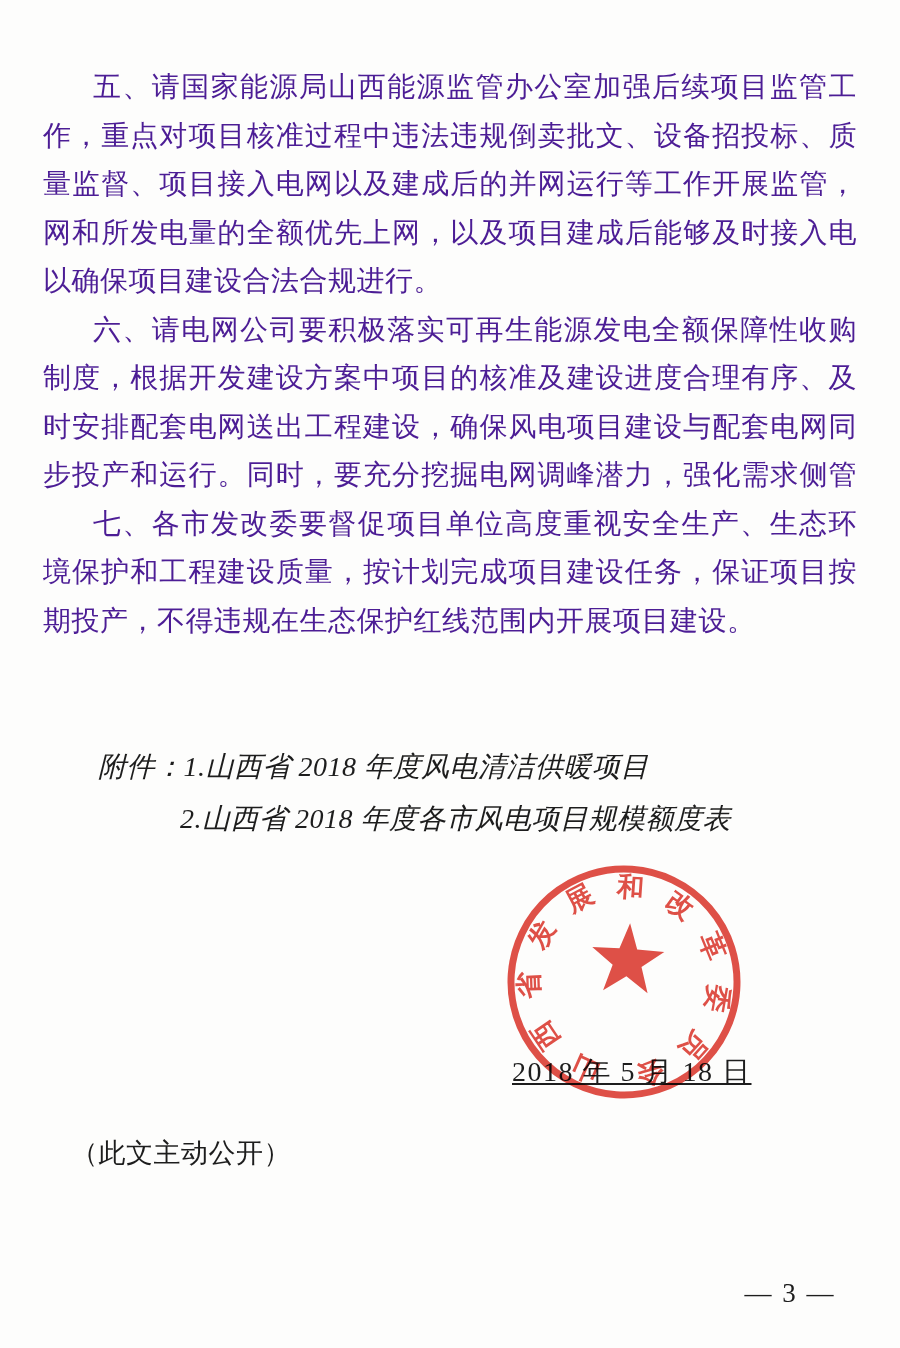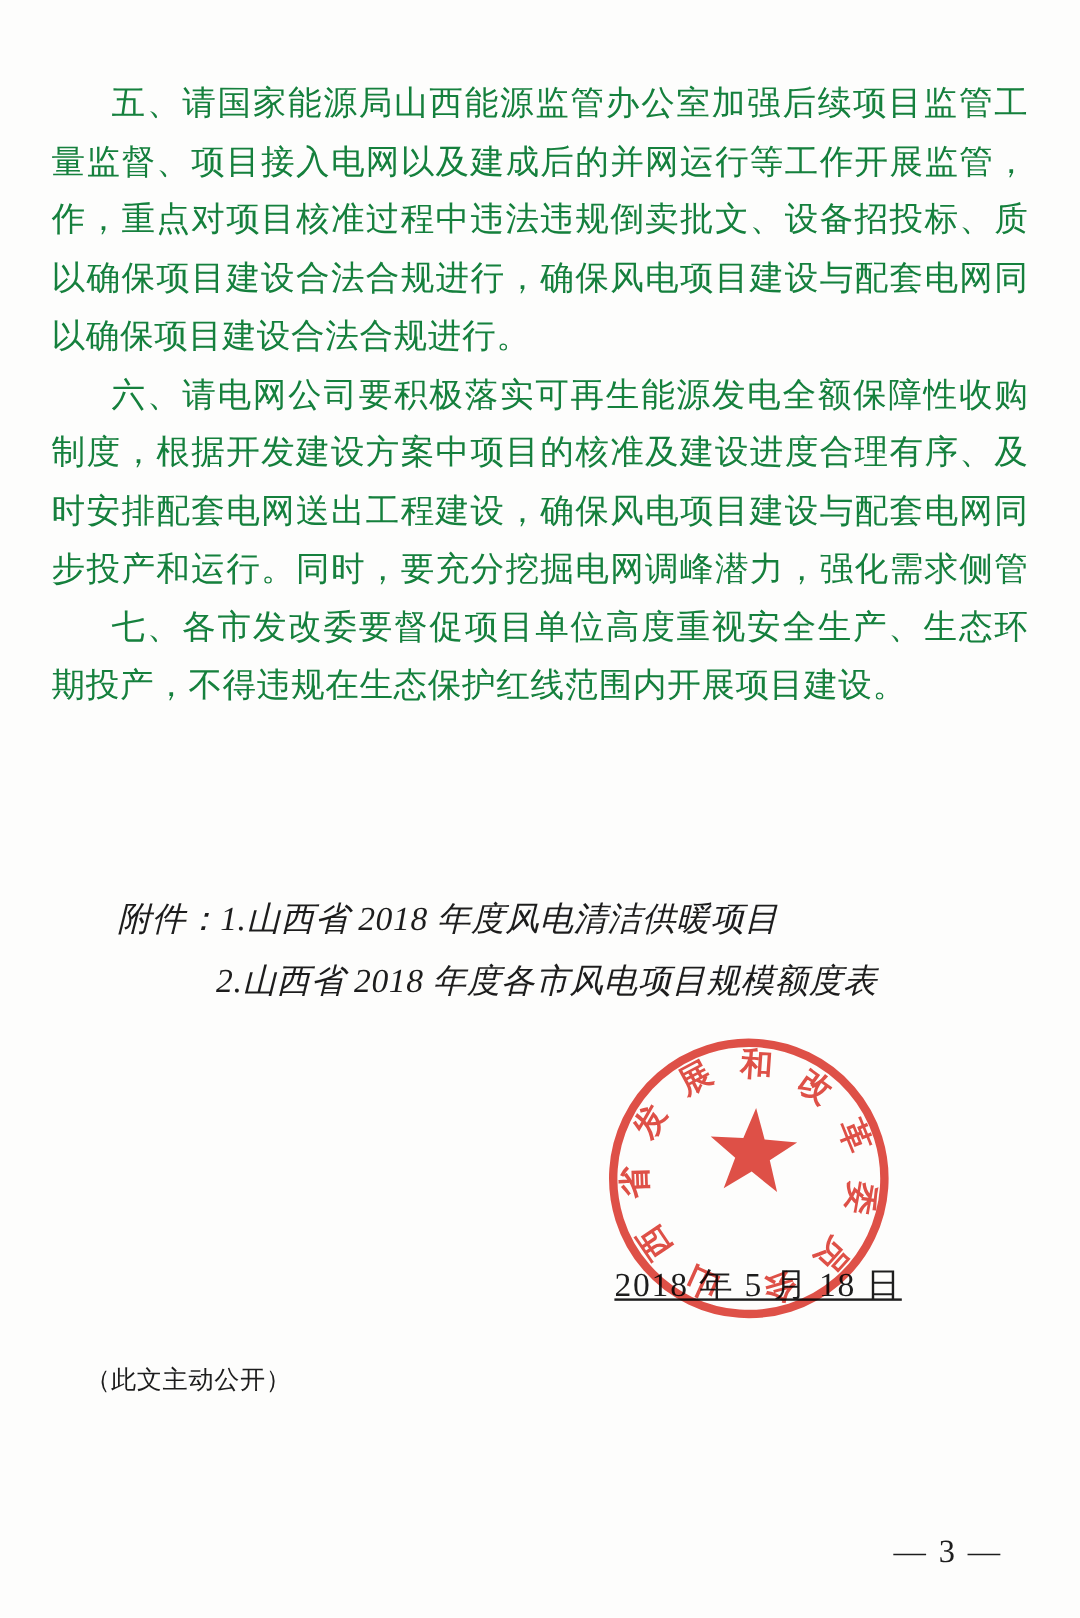--- a/index.html
+++ b/index.html
@@ -8,21 +8,21 @@
     background:#fdfdfc;
     font-family:"Liberation Serif","DejaVu Serif",serif;
     color:#1d1d1d;
   }
   .page{position:absolute;inset:0;}
   
   .body-text{
     position:absolute;left:43px;top:63px;width:814px;
     font-size:28px;line-height:48.5px;
     letter-spacing:0.5px;
-    color:#15803d;
+    color:#4c1d95;
   }
   .line{height:48.5px;white-space:nowrap;}
   .line.justify{text-align:justify;text-align-last:justify;white-space:normal;height:48.5px;overflow:hidden;}
   .line.indent{text-indent:50px;}
   
   .attachments{
     position:absolute;left:98px;top:741px;
     font-size:28px;line-height:52px;letter-spacing:0.5px;
   }
   .attachment-line{height:52px;white-space:nowrap;font-style:italic;}
@@ -32,49 +32,50 @@
     position:absolute;left:470px;top:1013px;width:322px;
     font-size:28px;line-height:1;letter-spacing:1px;white-space:nowrap;
   }
   .issue-date{
     position:absolute;left:512px;top:1058px;width:232px;
     font-size:28px;line-height:1;letter-spacing:1.5px;white-space:nowrap;text-decoration:underline;
   }
   
   .disclosure{
     position:absolute;left:71px;top:1140px;
-    font-size:21px;line-height:1;letter-spacing:0.5px;white-space:nowrap;
+    font-size:27px;line-height:1;letter-spacing:0.5px;white-space:nowrap;
   }
   .page-number{
     position:absolute;left:740px;top:1280px;width:100px;
     font-size:27px;line-height:1;text-align:center;white-space:nowrap;
     letter-spacing:2px;
   }
   
   .seal{
     position:absolute;left:484px;top:842px;width:280px;height:280px;
     mix-blend-mode:multiply;opacity:0.88;
   }
 </style>
 </head>
 <body>
 
 <div class="page">
 
   <div class="body-text">
     <div class="line justify indent">五、请国家能源局山西能源监管办公室加强后续项目监管工</div>
+    <div class="line justify">作，重点对项目核准过程中违法违规倒卖批文、设备招投标、质</div>
     <div class="line justify">量监督、项目接入电网以及建成后的并网运行等工作开展监管，</div>
-    <div class="line justify">作，重点对项目核准过程中违法违规倒卖批文、设备招投标、质</div>
-    <div class="line justify">以确保项目建设合法合规进行，确保风电项目建设与配套电网同</div>
+    <div class="line justify">网和所发电量的全额优先上网，以及项目建成后能够及时接入电</div>
     <div class="line">以确保项目建设合法合规进行。</div>
     <div class="line justify indent">六、请电网公司要积极落实可再生能源发电全额保障性收购</div>
     <div class="line justify">制度，根据开发建设方案中项目的核准及建设进度合理有序、及</div>
     <div class="line justify">时安排配套电网送出工程建设，确保风电项目建设与配套电网同</div>
     <div class="line justify">步投产和运行。同时，要充分挖掘电网调峰潜力，强化需求侧管</div>
     <div class="line justify indent">七、各市发改委要督促项目单位高度重视安全生产、生态环</div>
+    <div class="line justify">境保护和工程建设质量，按计划完成项目建设任务，保证项目按</div>
     <div class="line">期投产，不得违规在生态保护红线范围内开展项目建设。</div>
   </div>
 
   <div class="attachments">
     <div class="attachment-line">
       <span>附件：</span><span>1.山西省 2018 年度风电清洁供暖项目</span>
     </div>
     <div class="attachment-line second">
       <span>2.山西省 2018 年度各市风电项目规模额度表</span>
     </div>

